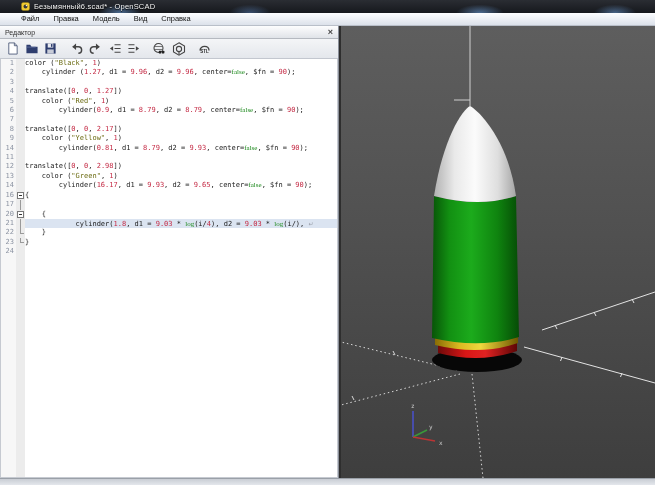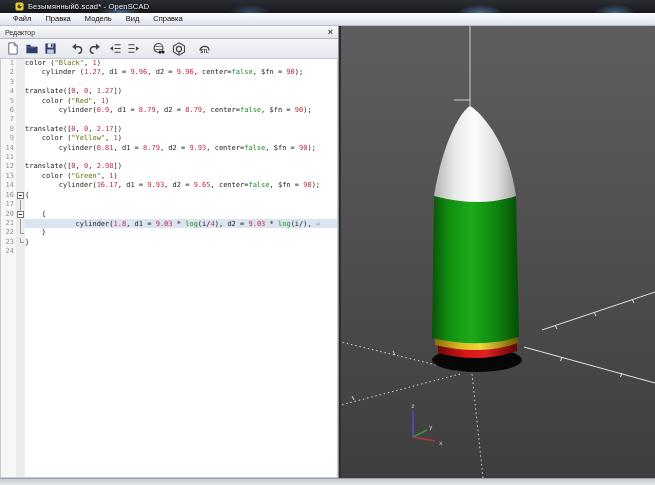--- a/index.html
+++ b/index.html
@@ -1,33 +1,33 @@
 <!DOCTYPE html>
 <html><head>
 <meta charset="utf-8">
 <style>
   html,body{margin:0;padding:0;}
   body{width:655px;height:485px;overflow:hidden;font-family:"Liberation Sans",sans-serif;background:#d8dbe0;}
   .window{width:655px;height:485px;display:flex;flex-direction:column;}
 
   
-  .titlebar{height:13px;flex:0 0 13px;display:flex;align-items:center;padding-left:15px;
+  .titlebar{height:13px;flex:0 0 13px;display:flex;align-items:center;padding-left:21px;
     background:
       radial-gradient(ellipse 30px 12px at 120px 13px, rgba(120,175,240,.55), transparent 70%),
       radial-gradient(ellipse 30px 12px at 250px 13px, rgba(110,160,230,.4), transparent 70%),
       radial-gradient(ellipse 34px 12px at 480px 13px, rgba(120,175,240,.55), transparent 70%),
       radial-gradient(ellipse 30px 12px at 615px 13px, rgba(120,175,240,.5), transparent 70%),
       linear-gradient(180deg,#2a2d33,#16181d); text-align: right;}
   .app-icon{width:9px;height:9px;margin-right:4px;flex:0 0 9px;}
   .title-text{font-size:7.5px;color:#f2f2f2;text-shadow:0 1px 1px #000;letter-spacing:.2px;}
 
   
   .menubar{height:13px;flex:0 0 13px;display:flex;align-items:center;
     background:linear-gradient(180deg,#fcfdff 0%,#eef1f6 45%,#dce1ea 100%);
-    border-bottom:1px solid #b9bfc9;box-sizing:border-box;padding-left:6px;}
+    border-bottom:1px solid #b9bfc9;box-sizing:border-box;padding-left:14px;}
   .menu-item{font-size:7.5px;color:#101010;padding:0 7px;line-height:12px;}
 
   
   .content{flex:1;display:flex;min-height:0;}
   .editor-dock{width:339px;flex:0 0 339px;display:flex;flex-direction:column;background:#eceef1;border-right:1px solid #8a8f99;box-sizing:border-box;}
   .dock-header{height:12px;flex:0 0 12px;display:flex;align-items:center;justify-content:space-between;
     background:linear-gradient(180deg,#fdfdfe,#e0e3e8);border-bottom:1px solid #b5b9c0;padding:0 5px;}
   .dock-title{font-size:7px;color:#303030;}
   .dock-close{font-size:9px;line-height:9px;color:#444;font-weight:bold;}
 
@@ -51,21 +51,21 @@
   .fold.open::after{content:"";position:absolute;left:3px;top:4.5px;width:2.5px;height:1px;background:#333;}
   .fold.line::before{content:"";position:absolute;left:4px;top:0;bottom:0;width:1px;background:#9a9a9a;}
   .fold.end::before{content:"";position:absolute;left:4px;top:0;height:5px;width:1px;background:#9a9a9a;}
   .fold.end::after{content:"";position:absolute;left:4px;top:4.5px;width:4px;height:1px;background:#9a9a9a;}
   .ctext{flex:1;min-width:0;}
   .crow{display:block;white-space:pre;height:9.4px;line-height:9.4px;}
   .code-line.hl .ctext{background:#dbe4f1;}
   .c-d{color:#1a1a1a;}
   .c-n{color:#c42a44;}
   .c-s{color:#6b6b12;}
-  .c-k{color:#1e8a1e;}
+  .c-k{color:#1e8a1e;font-family:Liberation Serif, serif;}
   .wrapmark{color:#9aa0aa;font-family:"DejaVu Sans",sans-serif;font-size:6px;}
 
   
   .viewport{flex:1;min-width:0;position:relative;border-left:2px solid #2e2e2e;box-sizing:border-box;
     background:linear-gradient(180deg,#5e5e5e 0%,#525252 40%,#3e3e3e 100%);}
   .viewport svg{display:block;width:100%;height:100%;}
 
   .bottom-strip{height:7px;flex:0 0 7px;background:linear-gradient(180deg,#c9cdd4,#e4e7ec);border-top:1px solid #9aa0a8;box-sizing:border-box;}
 </style>
 </head>

